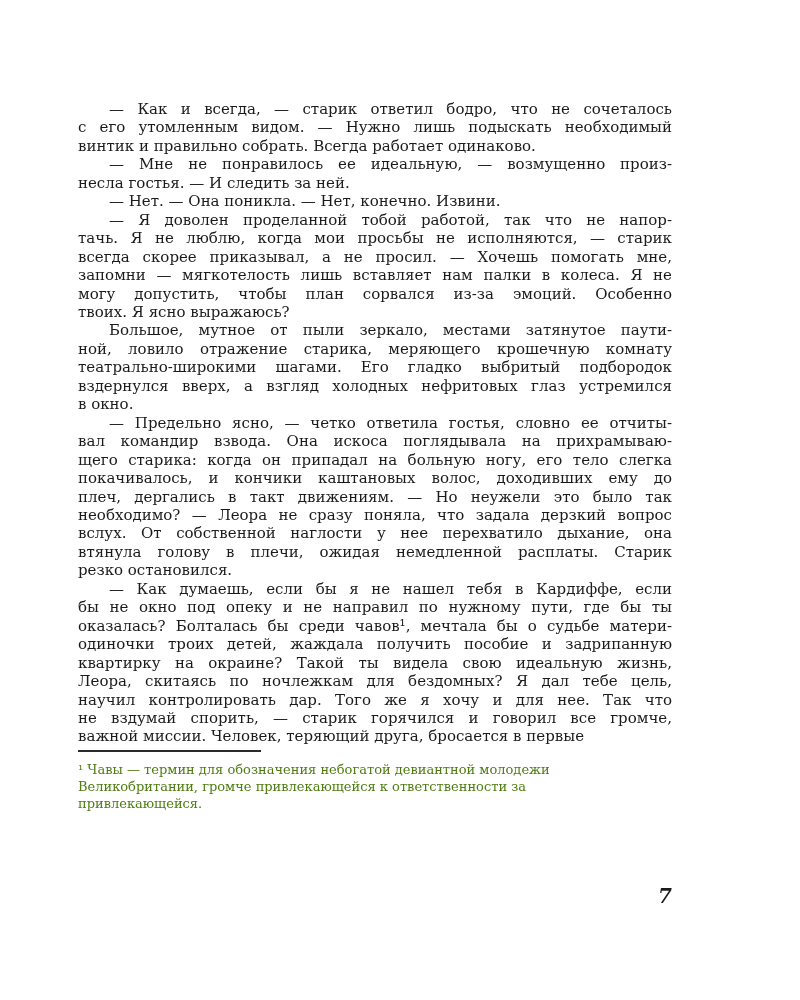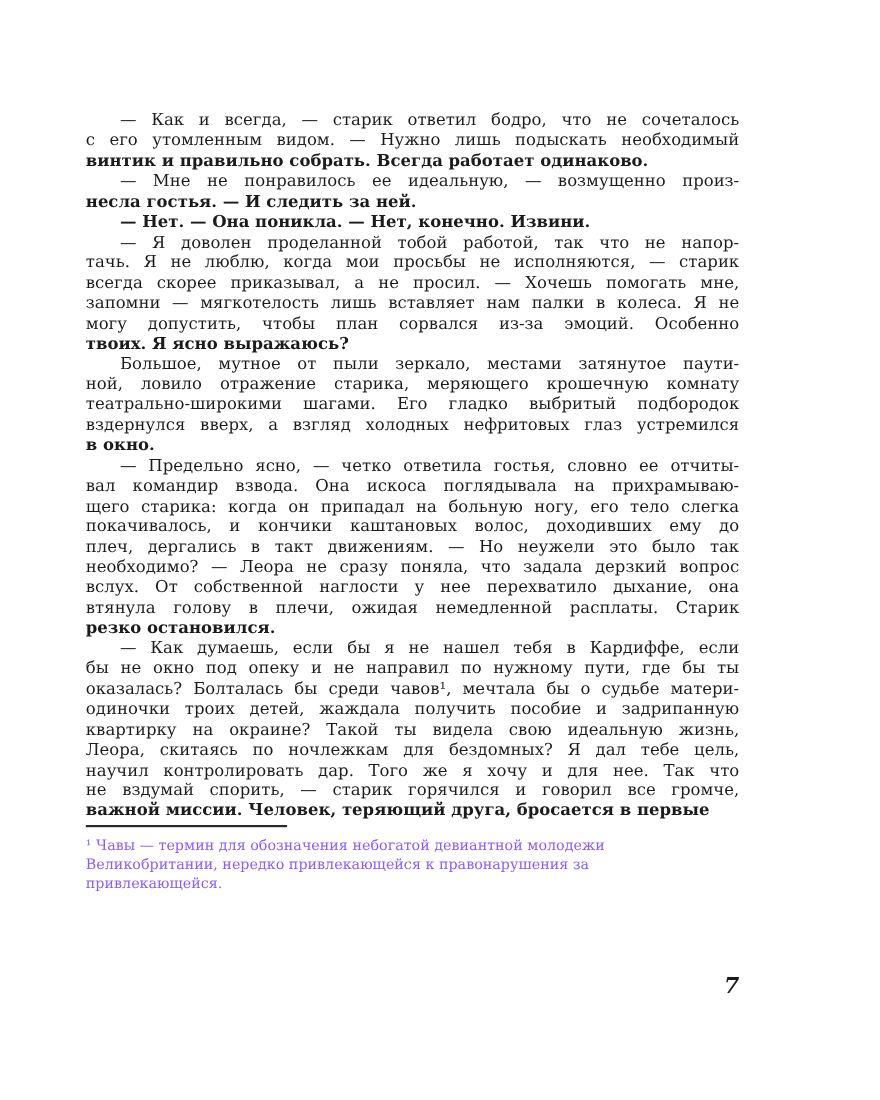--- a/index.html
+++ b/index.html
@@ -40,34 +40,33 @@
     text-align: justify;
     text-align-last: justify;
     -moz-text-align-last: justify;
     white-space: nowrap;
   }
   .line.first {
     padding-left: 31px;
   }
   .line.last {
     text-align-last: left;
-    font-weight: bold;
     -moz-text-align-last: left;
   }
   .footnote-divider {
     margin-top: 4px;
     width: 183px;
     height: 2px;
     background: #2a2a2a;
   }
   .footnote {
     margin-top: 9px;
     font-size: 13px;
     line-height: 17px;
-    color: #8b5cf6;
+    color: #4d7c0f;
   }
   .footnote .fline {
     display: block;
     text-align: left;
   }
   .page-number {
     position: absolute;
     left: 78px;
     top: 884px;
     width: 594px;
@@ -130,18 +129,18 @@
           <span class="line">квартирку на окраине? Такой ты видела свою идеальную жизнь,</span>
           <span class="line">Леора, скитаясь по ночлежкам для бездомных? Я дал тебе цель,</span>
           <span class="line">научил контролировать дар. Того же я хочу и для нее. Так что</span>
           <span class="line">не вздумай спорить, — старик горячился и говорил все громче,</span>
           <span class="line last">важной миссии. Человек, теряющий друга, бросается в первые</span>
         </p>
       </div>
     <div class="footnote-divider"></div>
     <div class="footnote" id="footnote">
         <span class="fline">¹ Чавы — термин для обозначения небогатой девиантной молодежи</span>
-        <span class="fline">Великобритании, нередко привлекающейся к правонарушения за</span>
+        <span class="fline">Великобритании, громче привлекающейся к ответственности за</span>
         <span class="fline">привлекающейся.</span>
       </div>
   </div>
   <div class="page-number">7</div>
 </div>
 
 </body></html>

